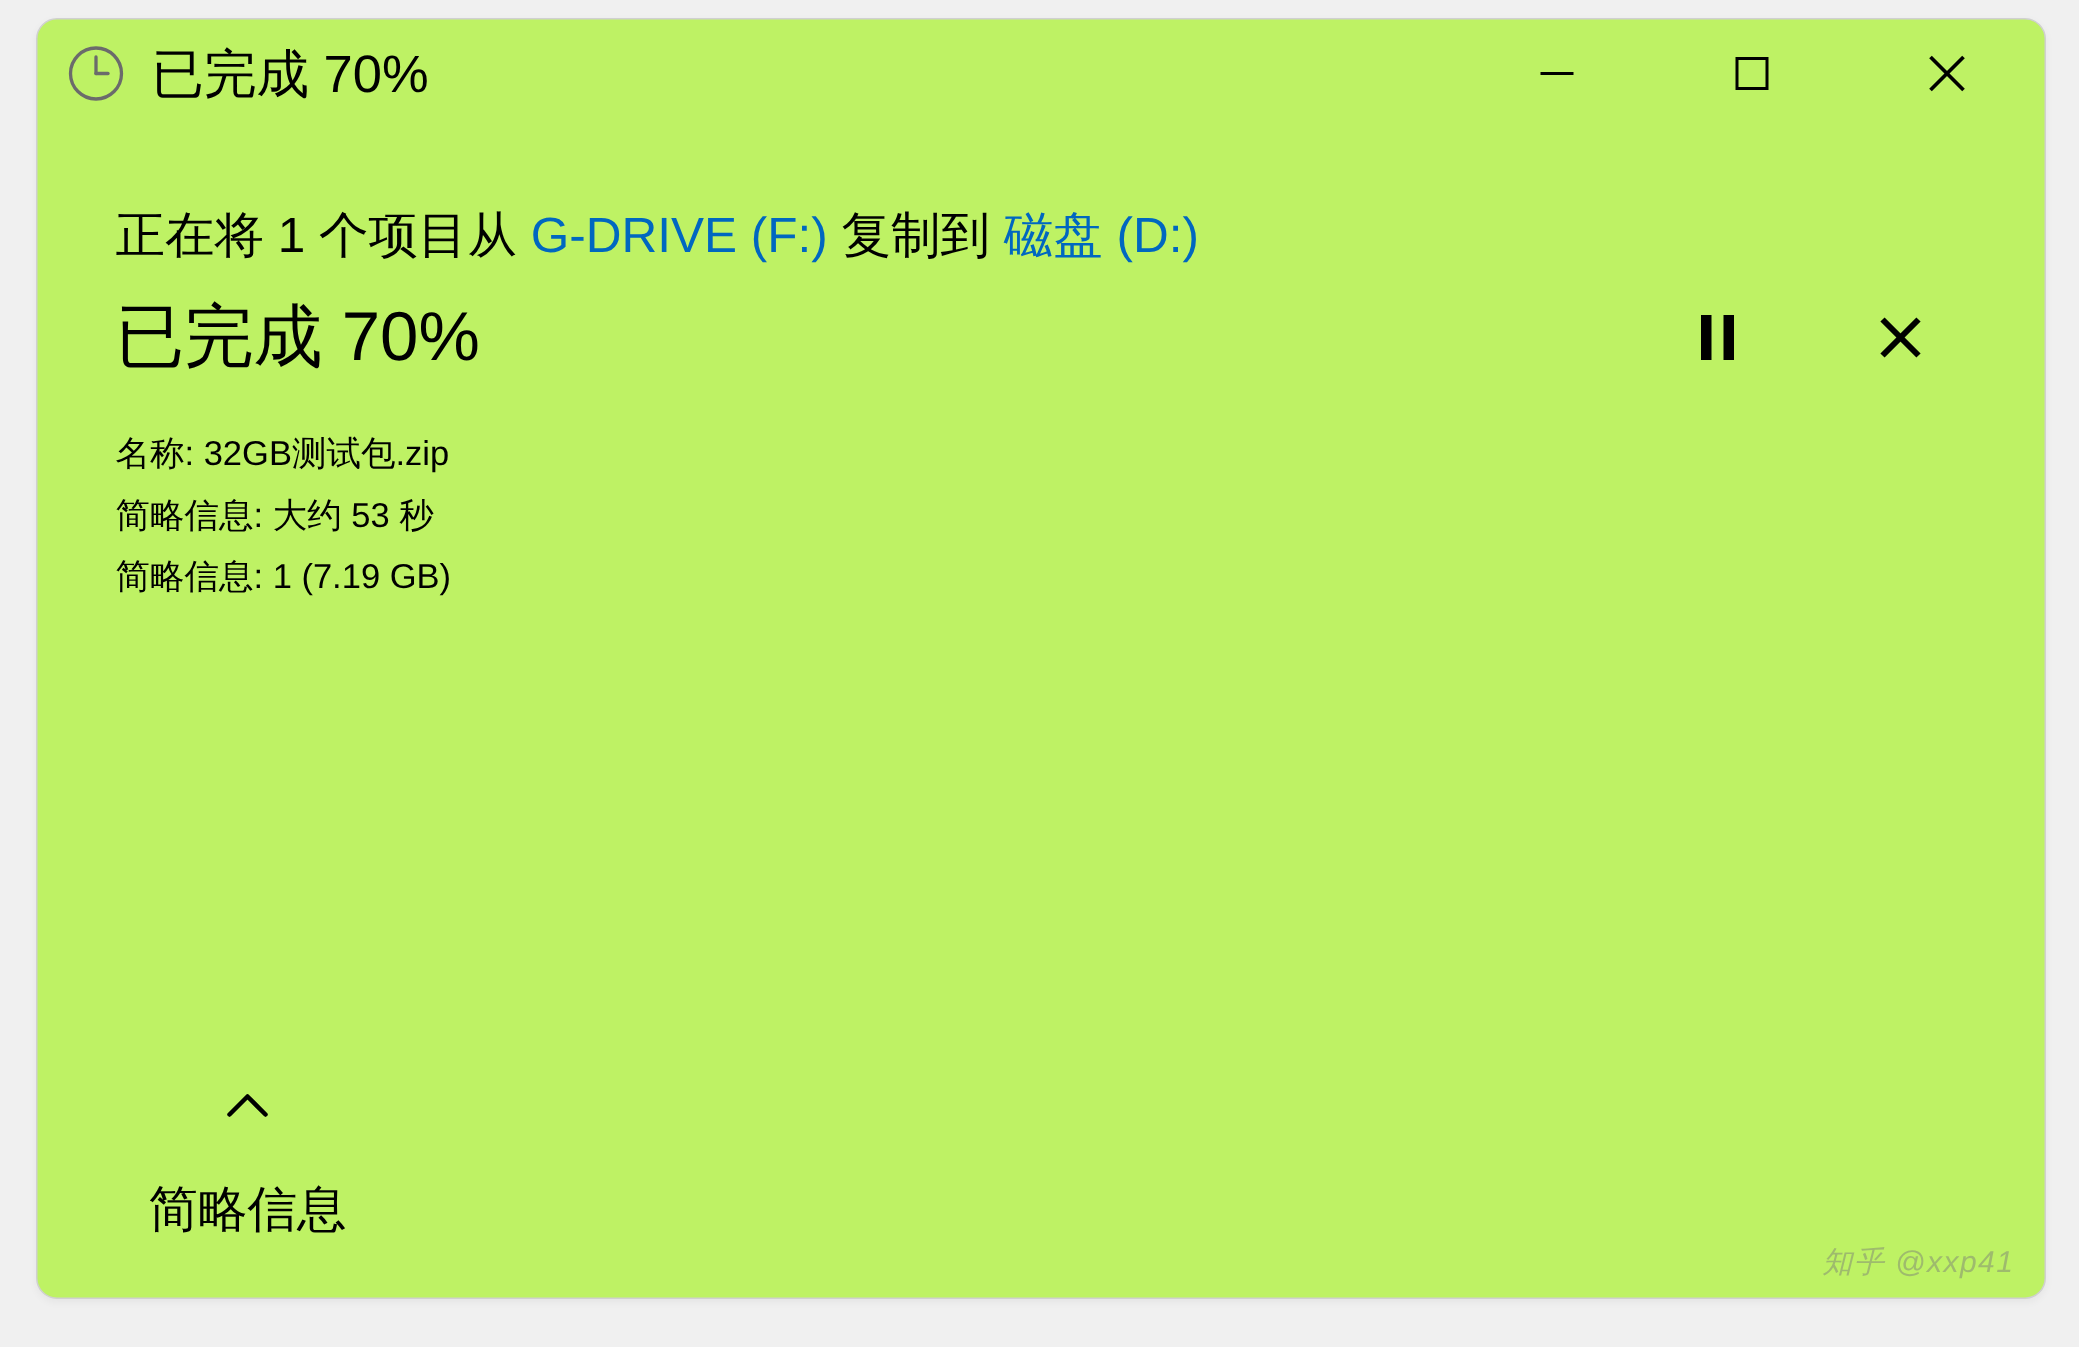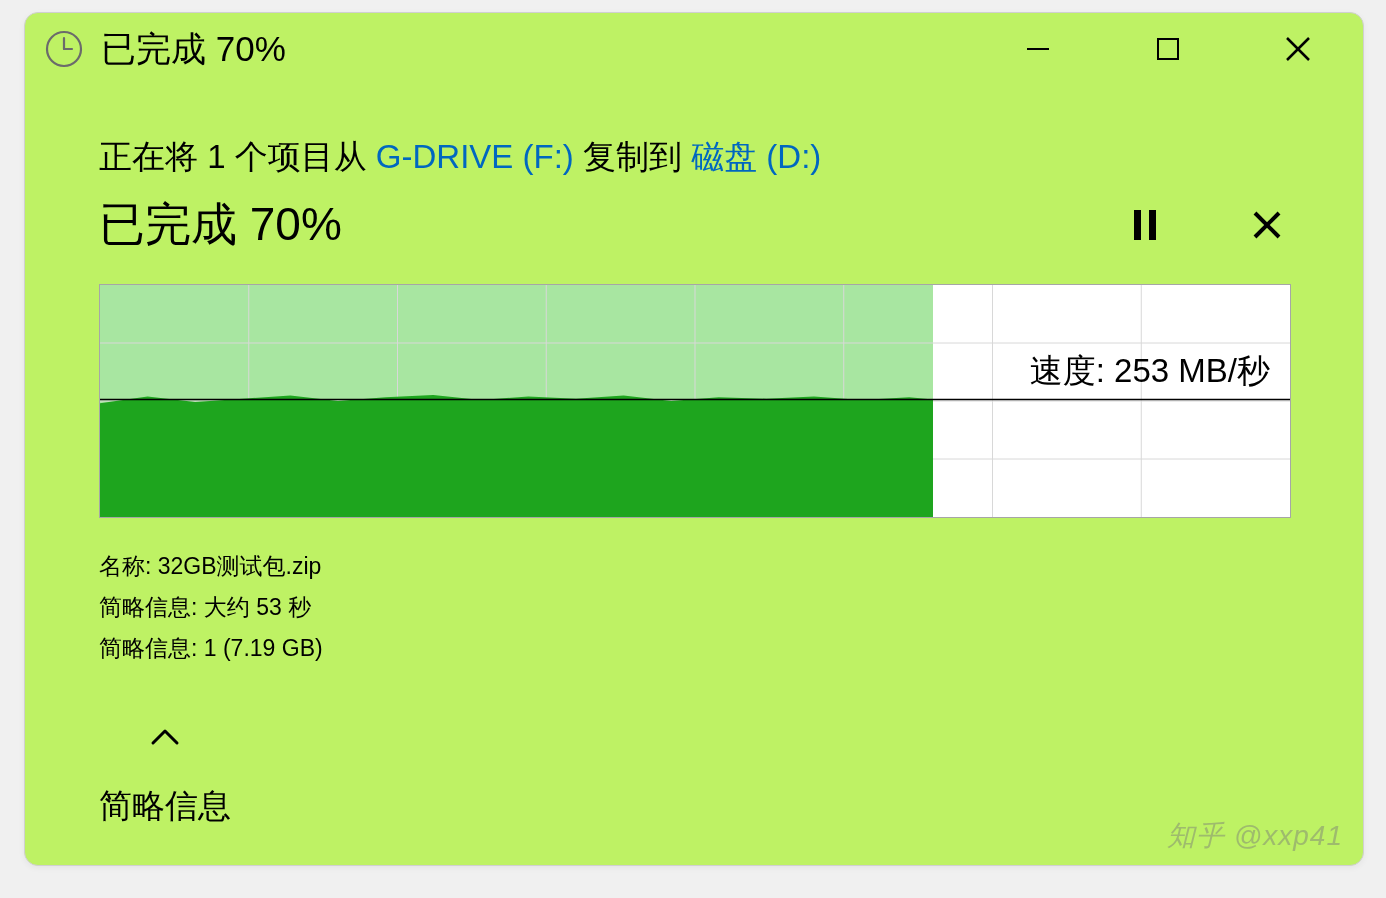--- a/index.html
+++ b/index.html
@@ -51,21 +51,21 @@
     height: 100%;
     display: flex;
     align-items: center;
     justify-content: center;
     color: #000;
     cursor: default;
   }
   .win-btn svg { display: block; }
   
   .content {
-    padding: 50px 66px 0 74px;
+    padding: 50px 66px 0 52px;
   }
   .copy-line {
     font-size: 33px;
     color: #000;
     font-weight: 400;
     margin-bottom: 14px;
   }
   .copy-line .link { color: #0067c0; }
   .headline-row {
     display: flex;
@@ -136,21 +136,21 @@
     width: 30px;
     height: 30px;
     display: flex;
     align-items: center;
     justify-content: center;
   }
   .watermark {
     position: absolute;
     right: 20px;
     bottom: 10px;
-    font-size: 28px;
+    font-size: 20px;
     color: rgba(120,120,120,0.45);
     font-style: italic;
     letter-spacing: 1px;
     pointer-events: none;
   }
 </style>
 </head>
 <body>
 
 <div class="window">
@@ -201,38 +201,20 @@
         </div>
         <div class="action-btn">
           <svg width="32" height="32" viewBox="0 0 32 32">
             <line x1="4" y1="4" x2="28" y2="28" stroke="#000" stroke-width="4"></line>
             <line x1="28" y1="4" x2="4" y2="28" stroke="#000" stroke-width="4"></line>
           </svg>
         </div>
       </div>
     </div>
 
-    <div class="chart-box">
-      <svg class="chart-svg" id="chart-svg" viewBox="0 0 1190 232" preserveAspectRatio="none">
-          <rect x="0" y="0" width="833" height="232" fill="#a8e6a1"></rect>
-          <line x1="0" y1="58" x2="1190" y2="58" stroke="#d8d8d8" stroke-width="1"></line>
-          <line x1="0" y1="116" x2="1190" y2="116" stroke="#d8d8d8" stroke-width="1"></line>
-          <line x1="0" y1="174" x2="1190" y2="174" stroke="#d8d8d8" stroke-width="1"></line>
-          <line x1="148.75" y1="0" x2="148.75" y2="232" stroke="#d8d8d8" stroke-width="1"></line>
-          <line x1="297.5" y1="0" x2="297.5" y2="232" stroke="#d8d8d8" stroke-width="1"></line>
-          <line x1="446.25" y1="0" x2="446.25" y2="232" stroke="#d8d8d8" stroke-width="1"></line>
-          <line x1="595" y1="0" x2="595" y2="232" stroke="#d8d8d8" stroke-width="1"></line>
-          <line x1="743.75" y1="0" x2="743.75" y2="232" stroke="#d8d8d8" stroke-width="1"></line>
-          <line x1="892.5" y1="0" x2="892.5" y2="232" stroke="#d8d8d8" stroke-width="1"></line>
-          <line x1="1041.25" y1="0" x2="1041.25" y2="232" stroke="#d8d8d8" stroke-width="1"></line>
-          <polygon points="0.0,118.3 47.6,111.4 95.2,116.9 142.8,113.7 190.4,110.4 238.0,116.0 285.6,112.3 333.2,110.0 380.8,115.1 428.4,111.4 476.0,113.7 523.6,110.4 571.2,116.0 618.8,112.3 666.4,113.7 714.0,111.4 761.6,115.1 809.2,112.3 833.0,114.6 833.0,232 0,232" fill="#1ea51e"></polygon>
-          <line x1="0" y1="114.608" x2="1190" y2="114.608" stroke="#000" stroke-width="1.5"></line>
-        </svg>
-      <div class="speed-label">速度: 253 MB/秒</div>
-    </div>
 
     <div class="details">
       <div>
         <span>名称: </span><span>32GB测试包.zip</span>
       </div>
       <div>
         <span>简略信息: </span><span>大约 53 秒</span>
       </div>
       <div>
         <span>简略信息: </span><span>1 (7.19 GB)</span>

